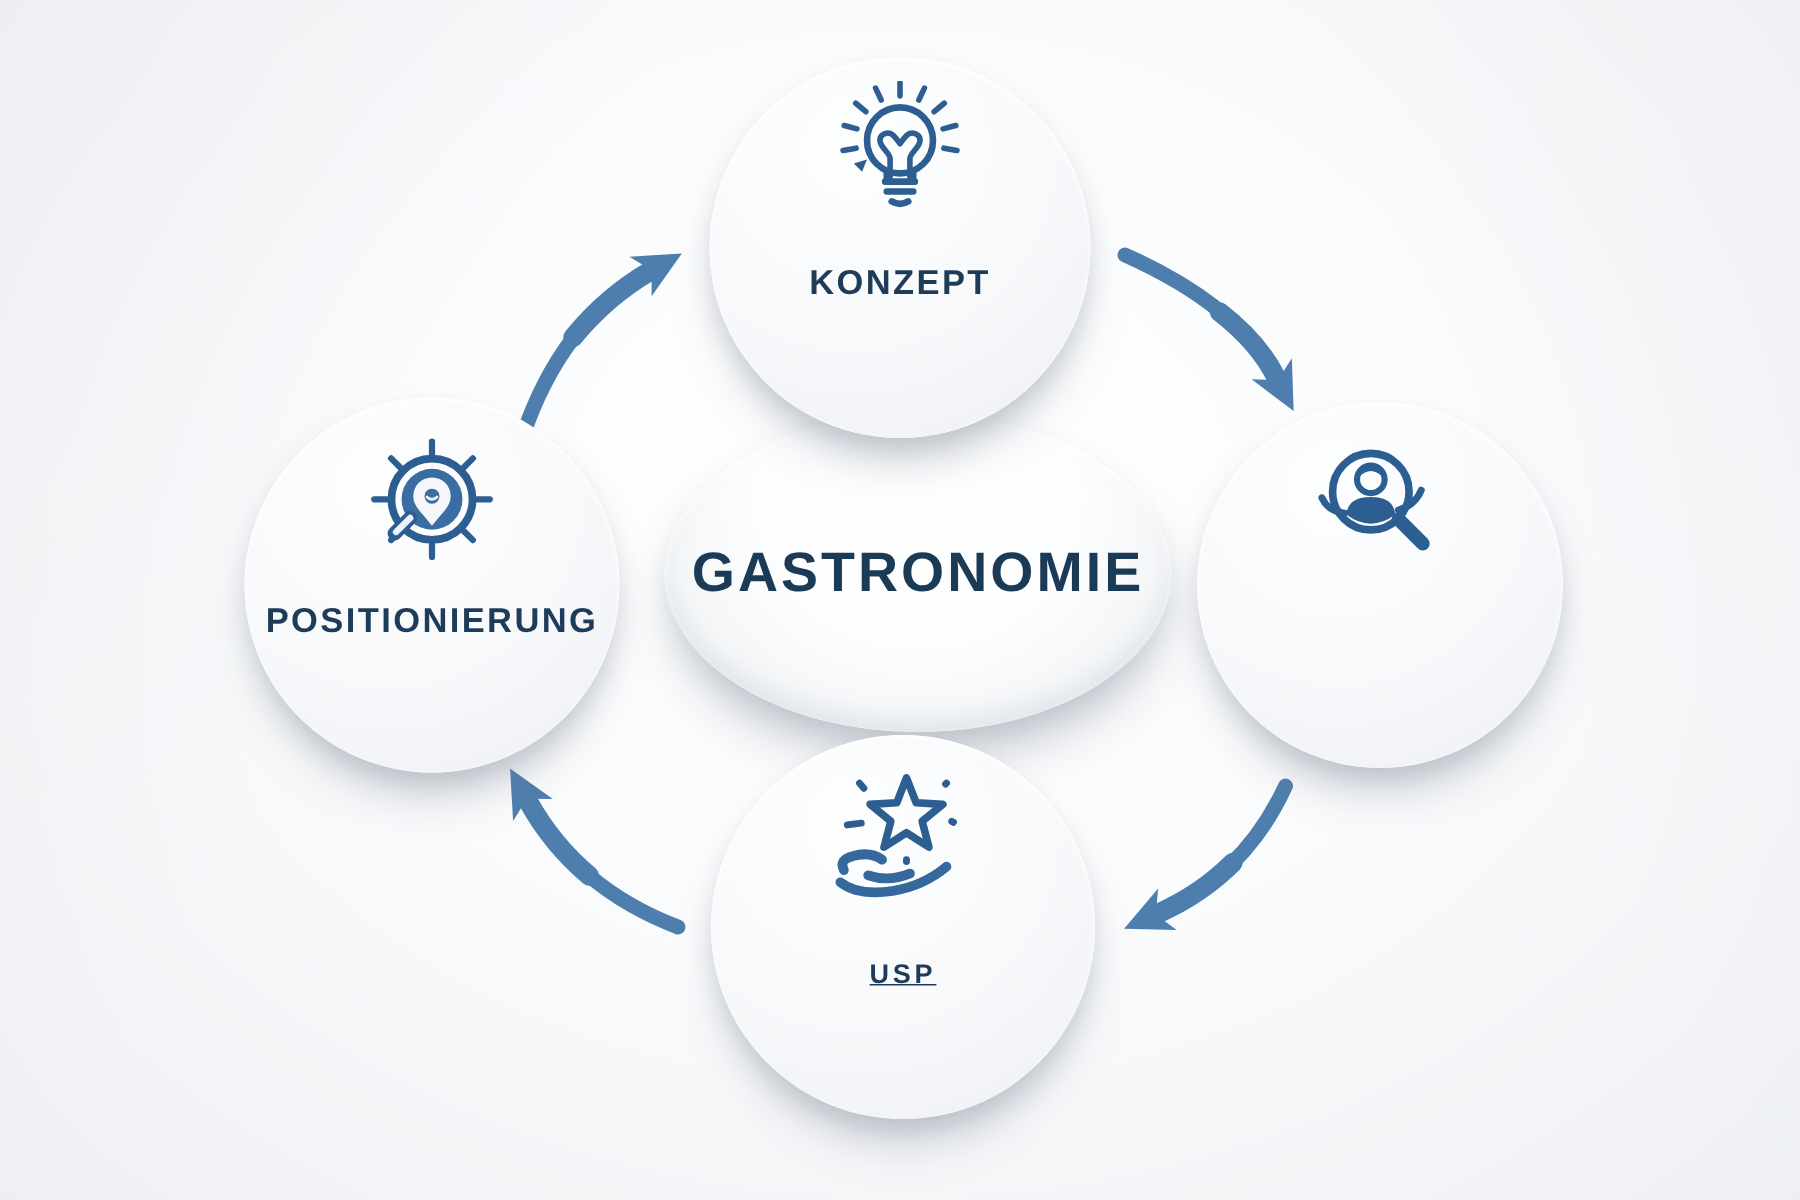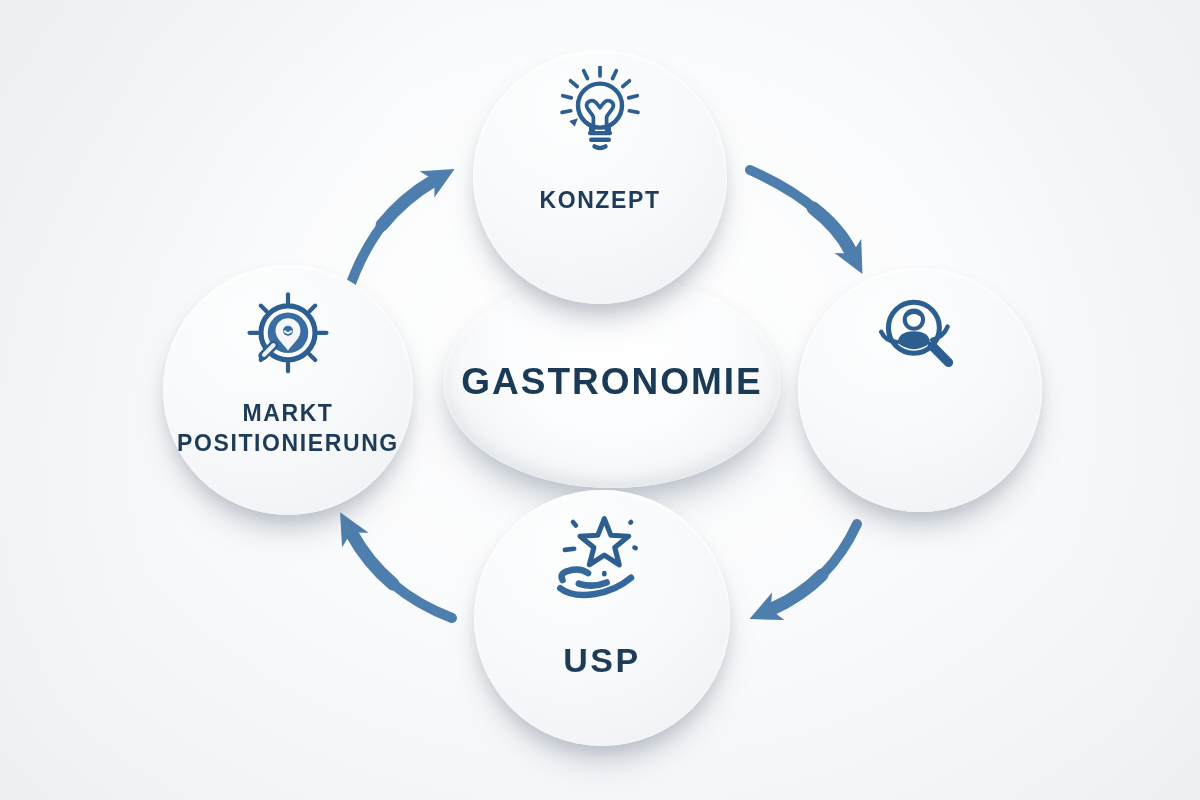--- a/index.html
+++ b/index.html
@@ -74,21 +74,21 @@
     background: radial-gradient(circle at 38% 24%, #fdfefe 0%, #f8f9fb 50%, #f1f3f6 80%, #ebedf1 100%);
     box-shadow:
       0 22px 32px -10px rgba(118, 128, 146, 0.42),
       0 8px 14px rgba(140, 150, 165, 0.20),
       inset 0 2px 4px rgba(255,255,255,0.95);
     display: flex;
     flex-direction: column;
     align-items: center;
     justify-content: flex-start;
   }
-  .node-top    { left: 473px; top:  50px; width: 254px; height: 254px; padding-top: 0; }
+  .node-top    { left: 473px; top:  38px; width: 254px; height: 254px; padding-top: 0; }
   .node-right  { left: 798px; top: 268px; width: 244px; height: 244px; }
   .node-bottom { left: 474px; top: 490px; width: 256px; height: 256px; }
   .node-left   { left: 163px; top: 265px; width: 250px; height: 250px; }
 
   .node .icon-wrap {
     flex: 0 0 auto;
     display: flex;
     align-items: center;
     justify-content: center;
   }
@@ -99,21 +99,21 @@
 
   .node-label {
     margin-top: 8px;
     text-align: center;
     font-size: 23px;
     font-weight: bold;
     letter-spacing: 1.6px;
     line-height: 1.3;
     color: #1e3c59;
   }
-  .node-bottom .node-label { margin-top: 14px; font-size: 34px; letter-spacing: 2.5px; }
+  .node-bottom .node-label { margin-top: 14px; font-size: 18px; letter-spacing: 2.5px; text-decoration: underline; }
 
   
   .ic-stroke { fill: none; stroke: #2d5e91; stroke-linecap: round; stroke-linejoin: round; }
   .ic-fill   { fill: #2d5e91; stroke: none; }
 </style>
 </head>
 <body>
 
 <div class="canvas">
 
@@ -236,18 +236,17 @@
         <circle class="ic-stroke" cx="50" cy="46" r="26" stroke-width="5"></circle>
         <circle cx="50" cy="46" r="19.5" fill="#3a6da1"></circle>
         <path d="M50,32 C43,32 38,37.5 38,44 C38,51 44,55 50,63 C56,55 62,51 62,44 C62,37.5 57,32 50,32 Z" fill="#f4f6f9"></path>
         <circle cx="50" cy="44" r="4.8" fill="#3a6da1"></circle>
         <path d="M46.8,44.5 Q50,47.6 53.2,44.5" stroke="#f4f6f9" stroke-width="1.8" fill="none" stroke-linecap="round"></path>
         <line x1="36" y1="58" x2="26" y2="68" stroke="#2d5e91" stroke-width="9" stroke-linecap="round"></line>
         <line x1="36" y1="58" x2="27" y2="67" stroke="#eef1f5" stroke-width="4.2" stroke-linecap="round"></line>
       </svg>
     </div>
     <div class="node-label">
-      <div>MARKT</div>
       <div>POSITIONIERUNG</div>
     </div>
   </div>
 
 </div>
 
 </body></html>

